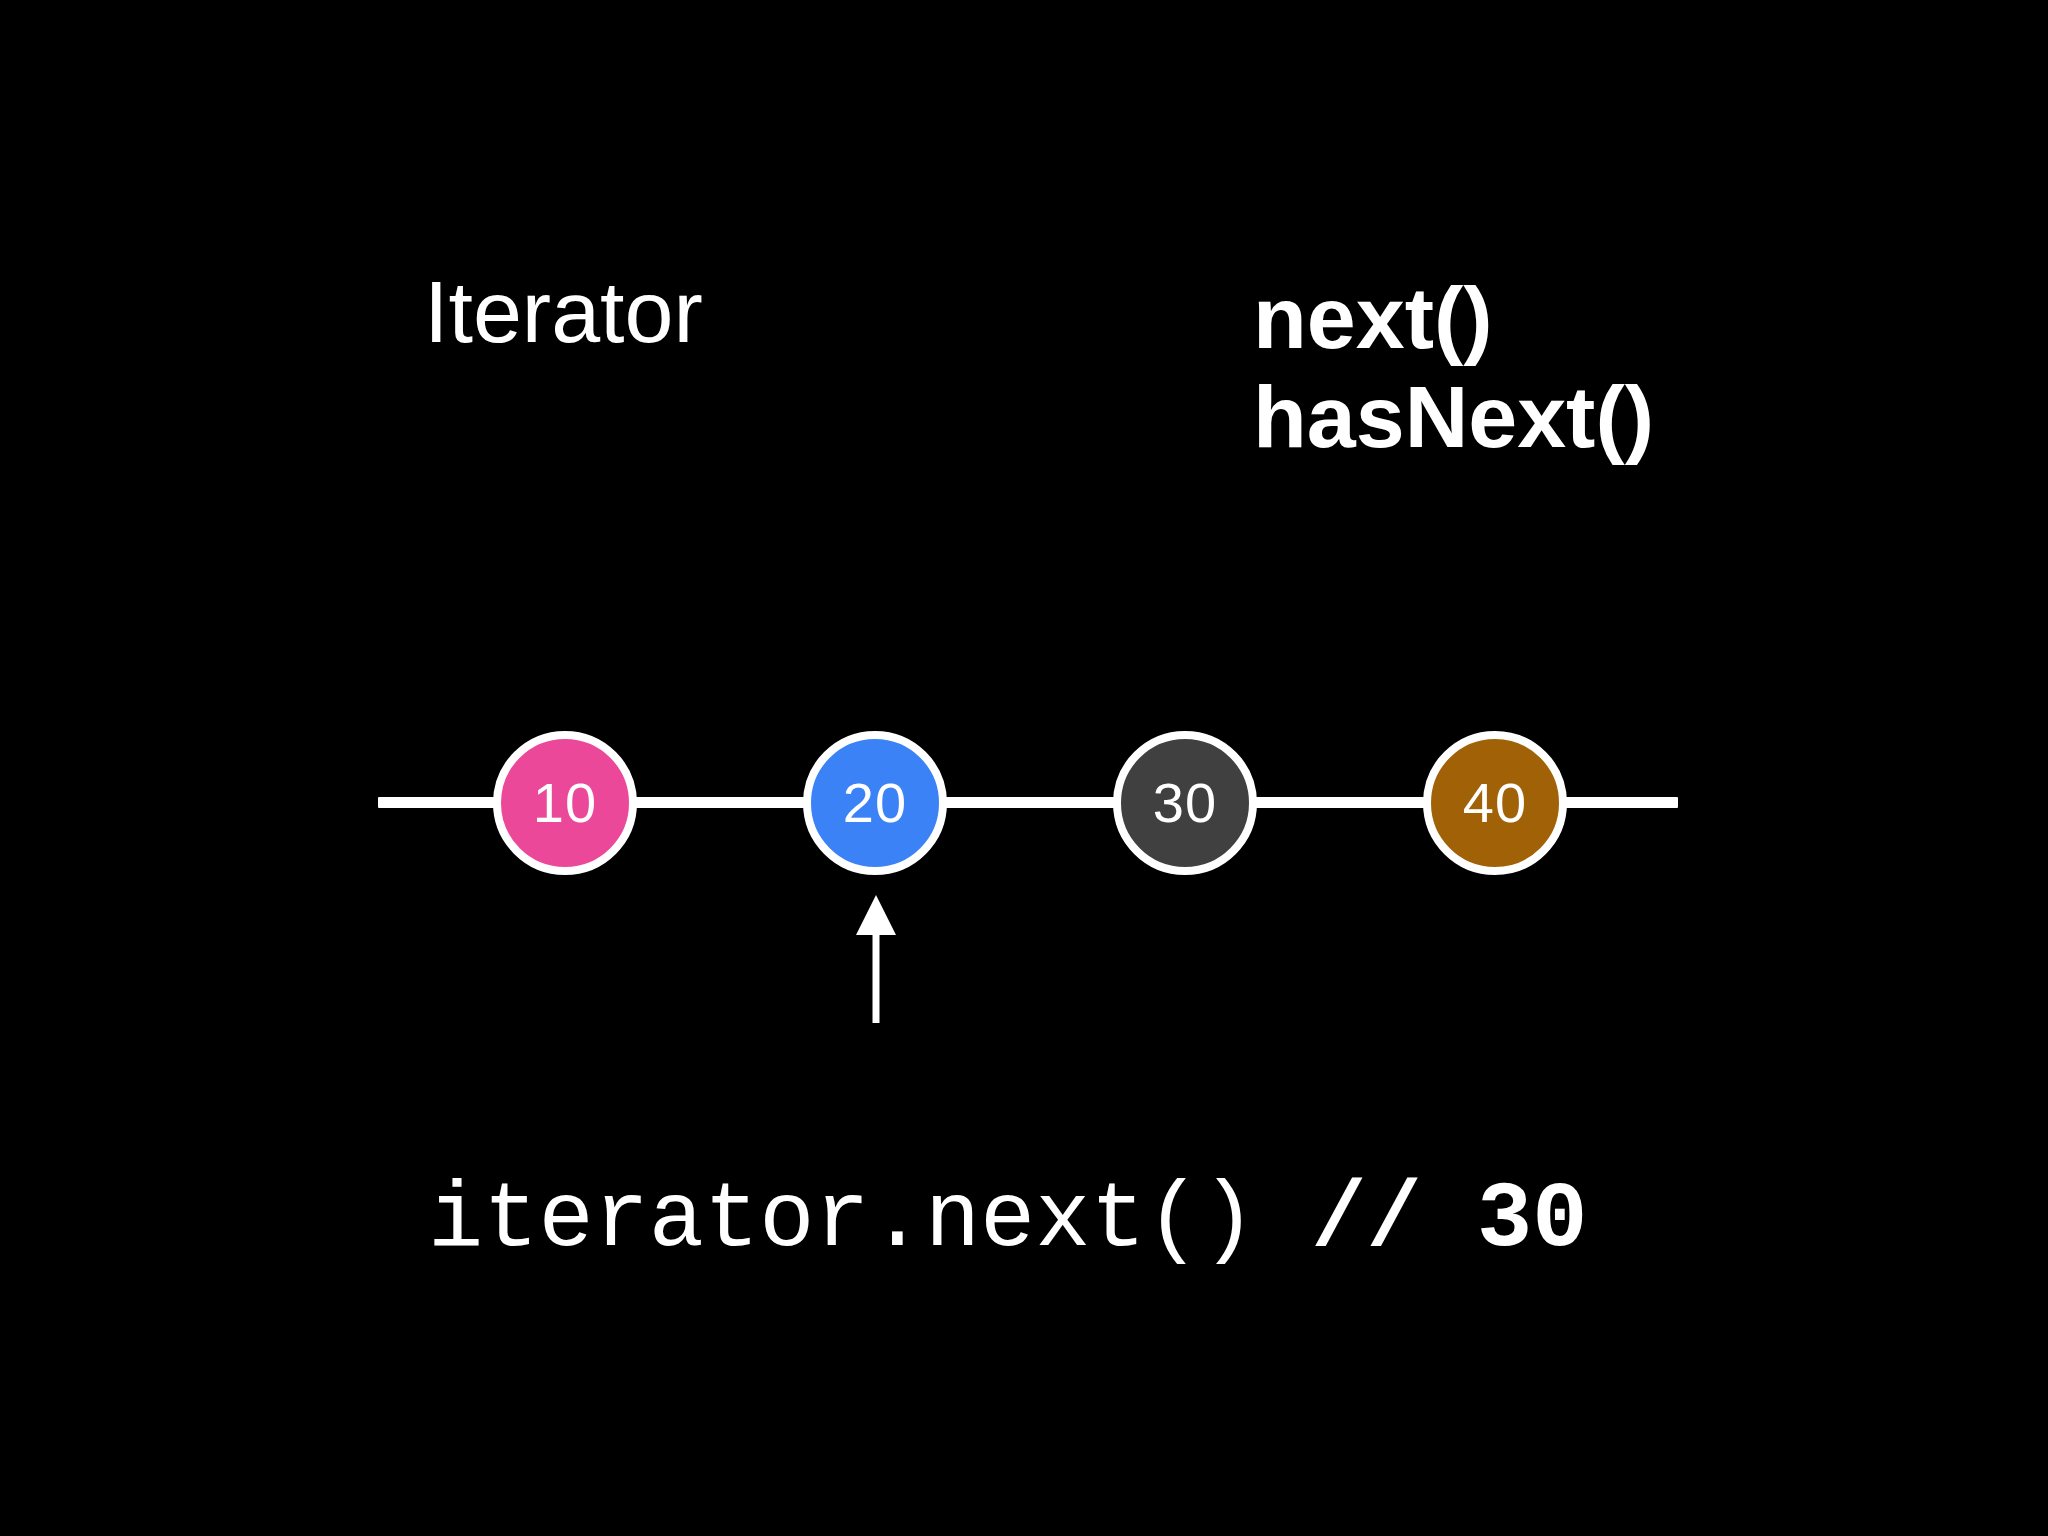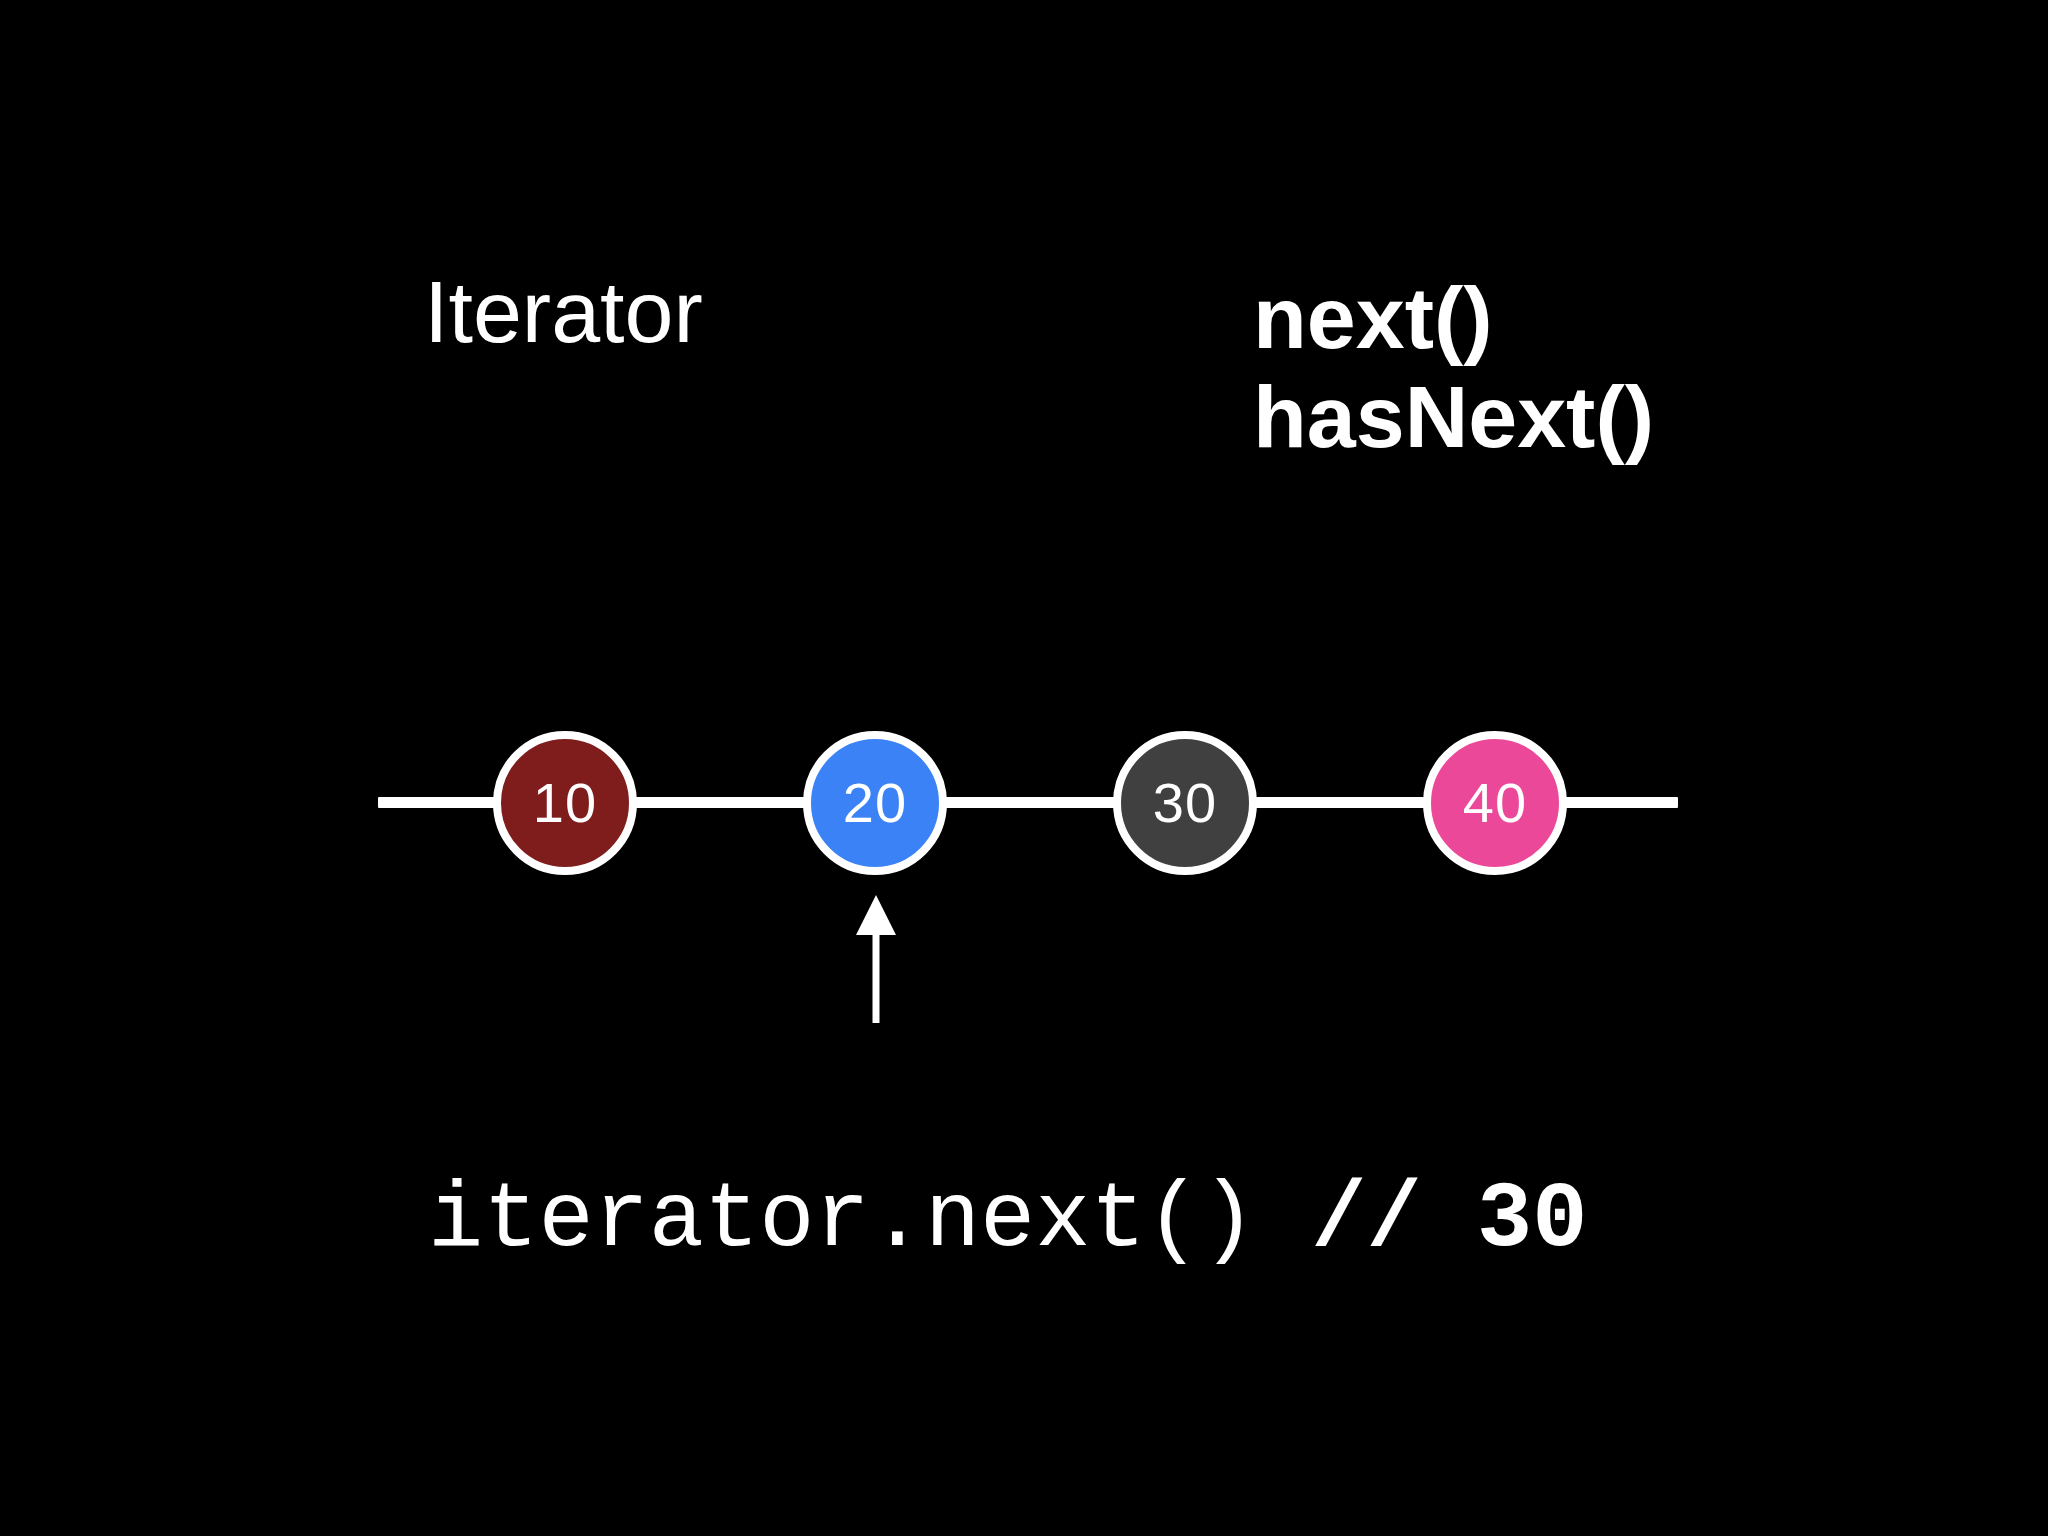--- a/index.html
+++ b/index.html
@@ -127,33 +127,33 @@
 
   <div class="methods-block">
     <span class="method-line">next()</span>
     <span class="method-line">hasNext()</span>
   </div>
 
   <div class="track">
 
     <div class="track-line" style="background-color: rgb(255, 255, 255);"></div>
 
-    <div class="node node-1" style="background-color: #7f1d1d; border-color: rgb(255, 255, 255);">
+    <div class="node node-1" style="background-color: #ec4899; border-color: rgb(255, 255, 255);">
       <span class="node-label">10</span>
     </div>
 
     <div class="node node-2" style="background-color: #3b82f6; border-color: rgb(255, 255, 255);">
       <span class="node-label">20</span>
     </div>
 
     <div class="node node-3" style="background-color: #404040; border-color: rgb(255, 255, 255);">
       <span class="node-label">30</span>
     </div>
 
-    <div class="node node-4" style="background-color: #ec4899; border-color: rgb(255, 255, 255);">
+    <div class="node node-4" style="background-color: #a16207; border-color: rgb(255, 255, 255);">
       <span class="node-label">40</span>
     </div>
 
     <div class="cursor-arrow">
       <svg width="60" height="130" viewBox="0 0 60 130">
         <line x1="30" y1="130" x2="30" y2="30" stroke="#ffffff" stroke-width="7"></line>
         <polygon points="30,2 50,42 10,42" fill="#ffffff"></polygon>
       </svg>
     </div>
 

